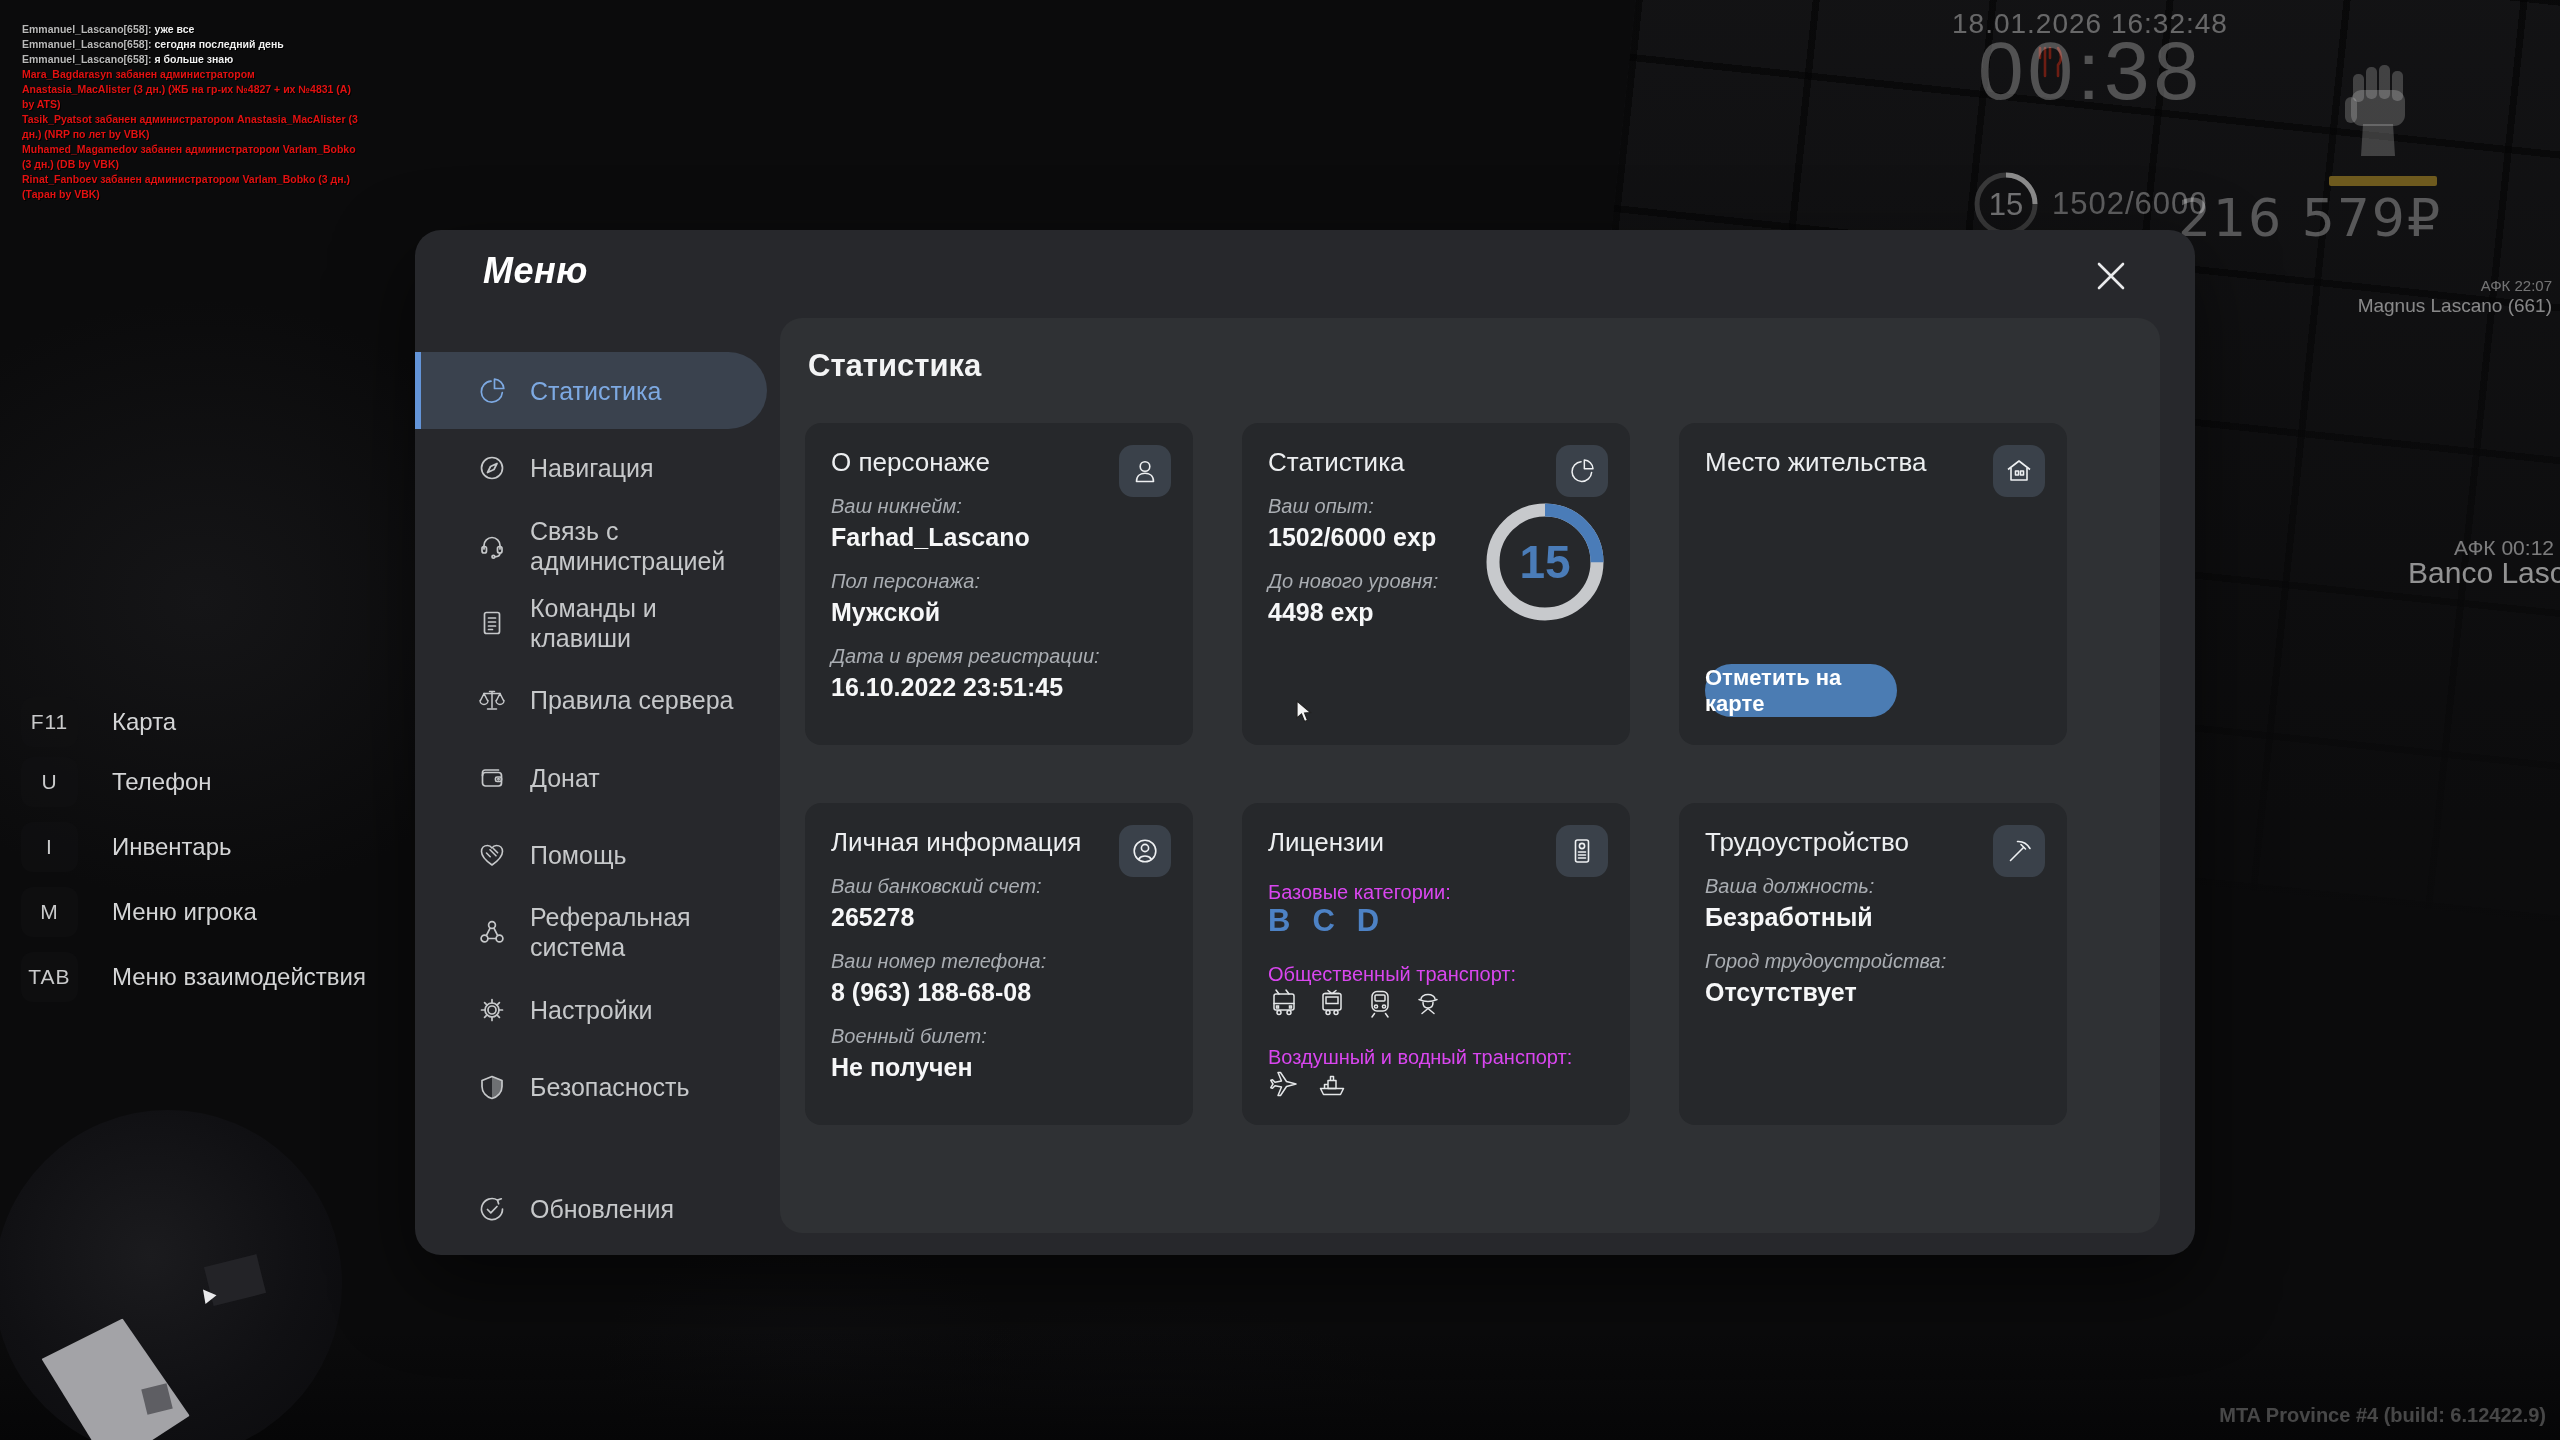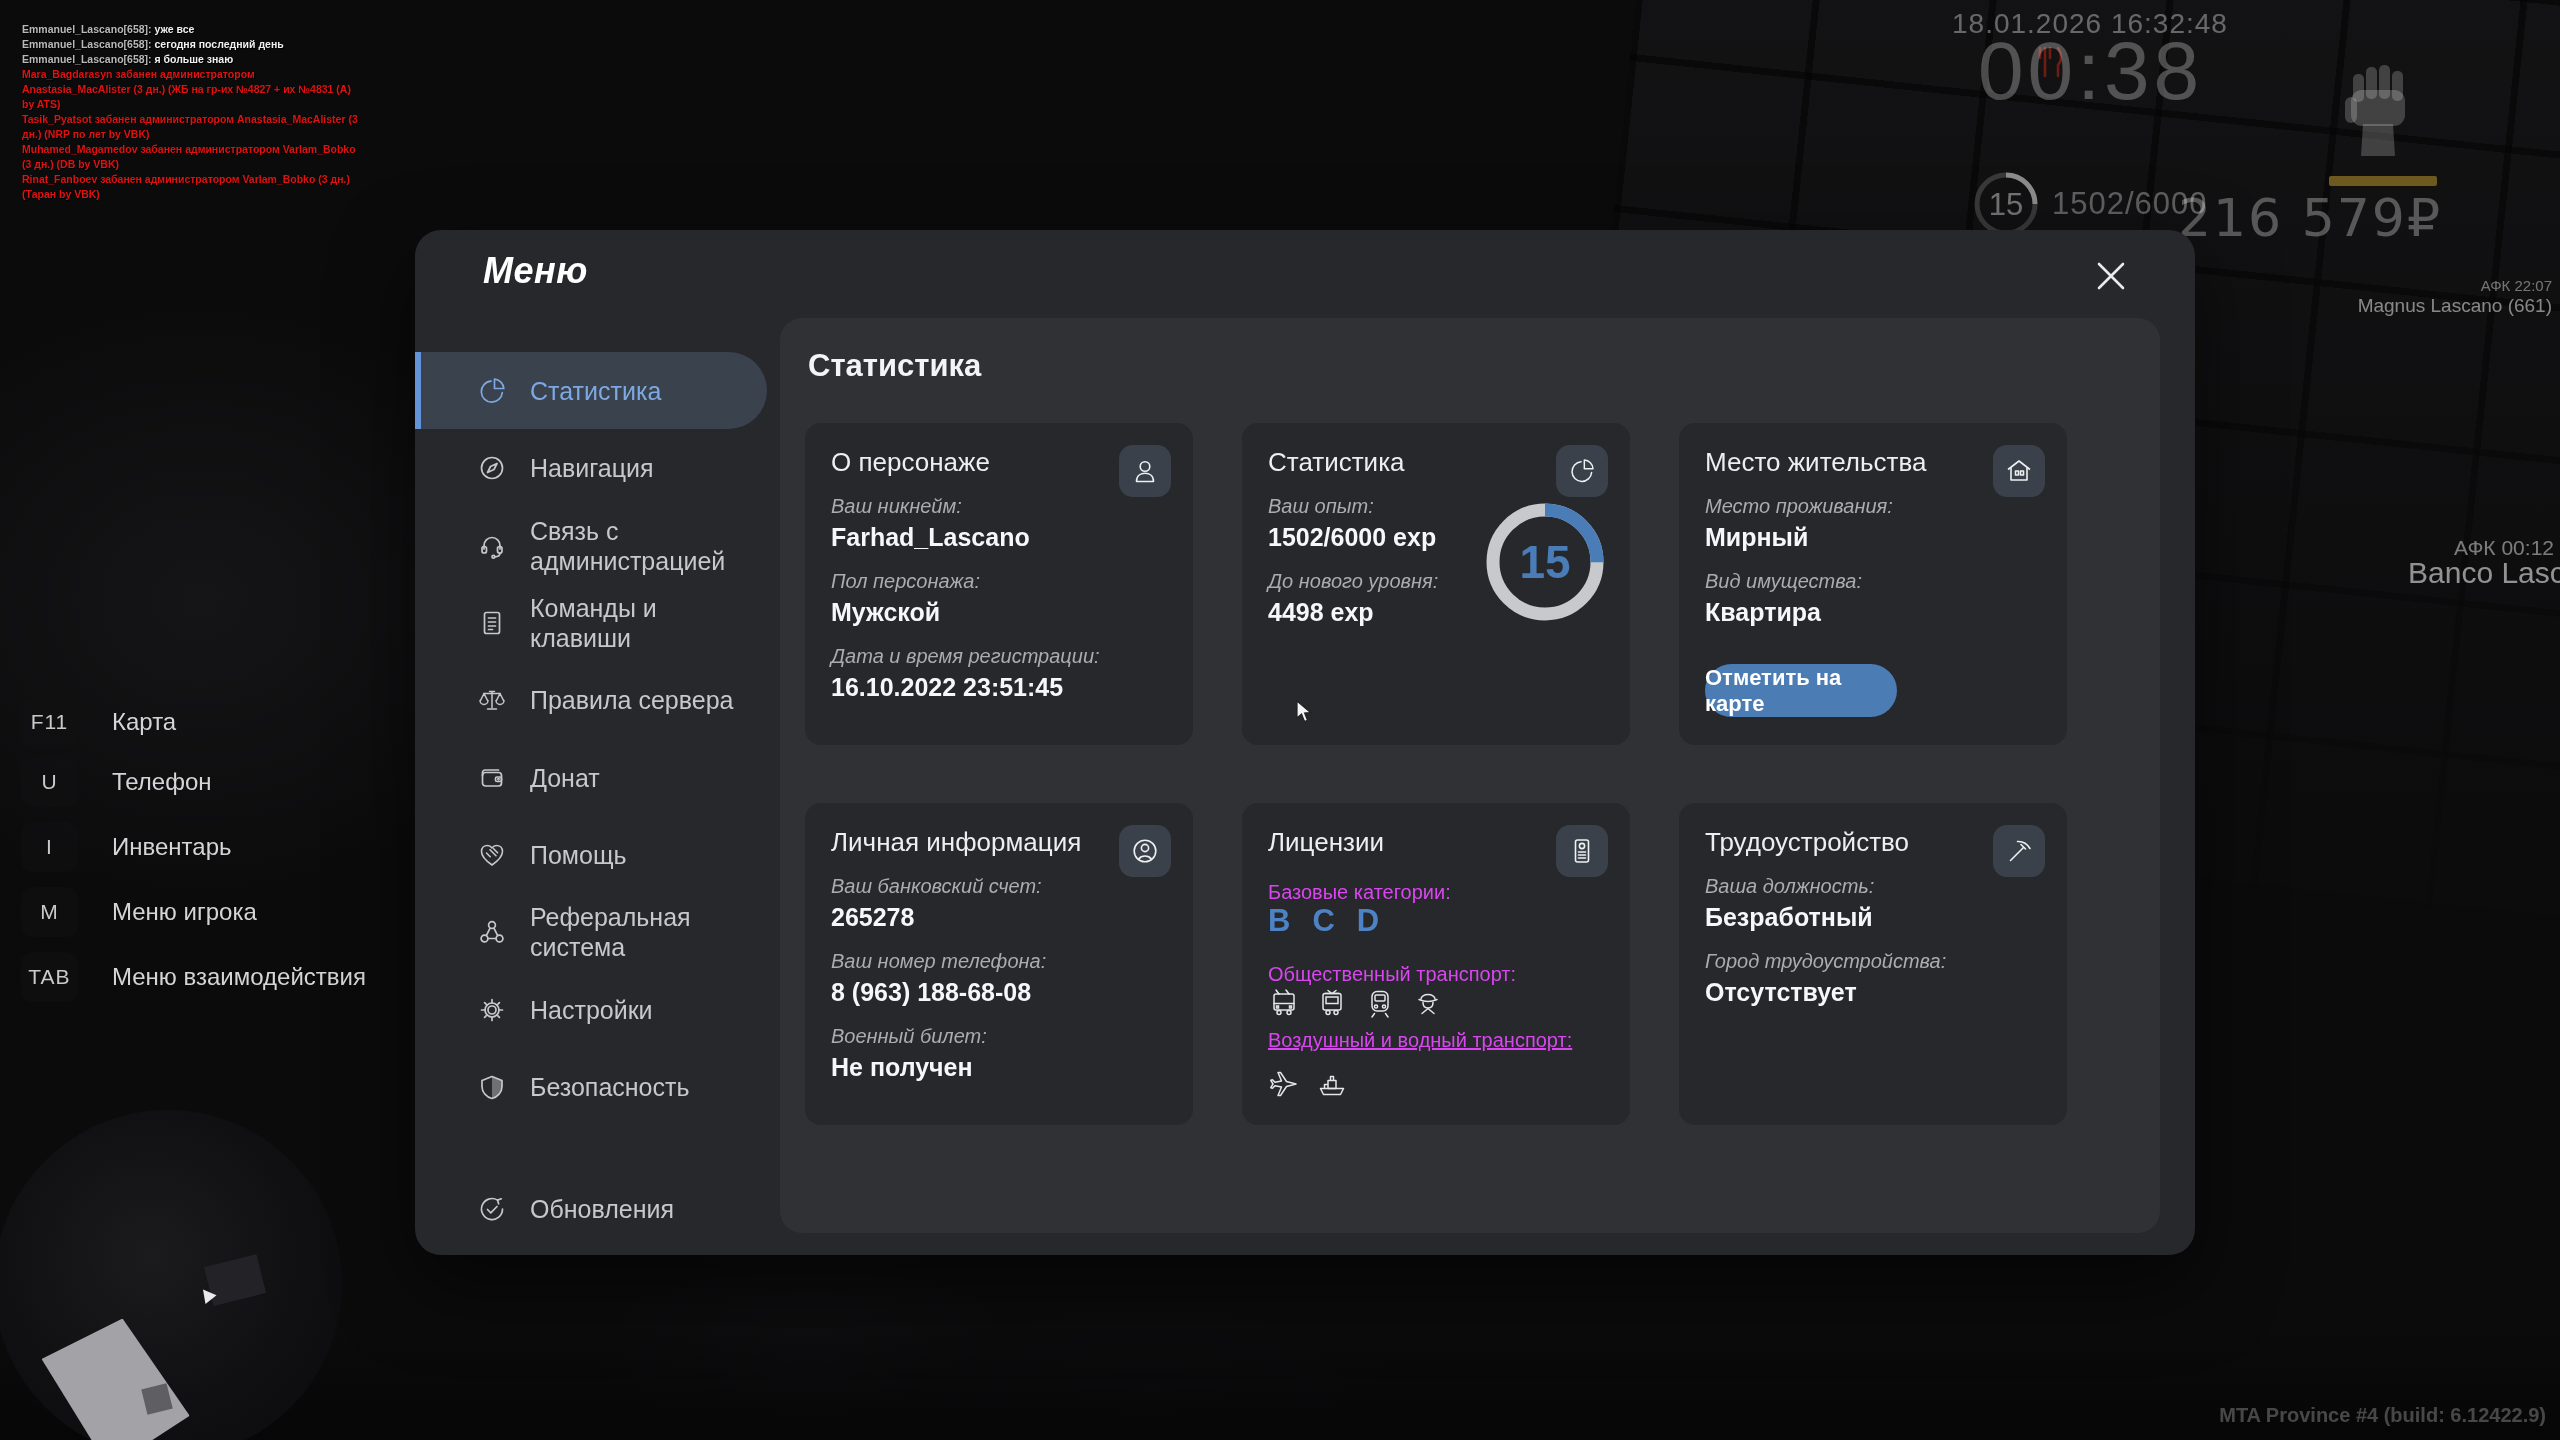--- a/index.html
+++ b/index.html
@@ -363,26 +363,20 @@
       <div class="a card c3">
         <div class="a card-title">Место жительства</div>
         <div class="a badge">
           <svg width="30" height="30" viewBox="0 0 30 30" fill="none" stroke="currentColor" stroke-width="1.6" stroke-linejoin="round">
             <path d="M4 13.5 L15 5 L26 13.5"></path>
             <path d="M7 12 V24 H23 V12"></path>
             <rect x="11.5" y="15" width="3" height="4"></rect>
             <rect x="16.5" y="15" width="3" height="4"></rect>
           </svg>
         </div>
-        <div class="a fields">
-          <div class="fl">Место проживания:</div>
-          <div class="fv">Мирный</div>
-          <div class="fl">Вид имущества:</div>
-          <div class="fv">Квартира</div>
-        </div>
         <div class="a map-btn">Отметить на карте</div>
       </div>
 
       <div class="a card c4">
         <div class="a card-title">Личная информация</div>
         <div class="a badge">
           <svg width="30" height="30" viewBox="0 0 30 30" fill="none" stroke="currentColor" stroke-width="1.6" stroke-linecap="round">
             <circle cx="15" cy="15" r="10.8"></circle>
             <circle cx="15" cy="12" r="3.6"></circle>
             <path d="M8.8 23 A7 5.5 0 0 1 21.2 23"></path>
@@ -446,21 +440,21 @@
           </span>
           <span>
             <svg width="32" height="32" viewBox="0 0 32 32" fill="none" stroke="currentColor" stroke-width="1.5" stroke-linecap="round" stroke-linejoin="round">
               <path d="M9 12 A7 4.5 0 0 1 23 12"></path>
               <path d="M7 12.5 Q16 16.5 25 12.5"></path>
               <path d="M11 15.5 Q11 21 16 21 Q21 21 21 15.5"></path>
               <path d="M10 26.5 L16 21.5 L22 26.5"></path>
             </svg>
           </span>
         </div>
-        <div class="a ll" style="top:226px;text-decoration:underline;">Воздушный и водный транспорт:</div>
+        <div class="a ll" style="top:243px;">Воздушный и водный транспорт:</div>
         <div class="a ticons" style="top:265px;">
           <span>
             <svg width="32" height="32" viewBox="0 0 32 32" fill="none" stroke="currentColor" stroke-width="1.5" stroke-linejoin="round">
               <path d="M28 16 L18.5 13.5 L12.5 4.5 H10 L13.5 13 L7 14.3 L4.5 11.8 L2.8 12.3 L5 16 L2.8 19.7 L4.5 20.2 L7 17.7 L13.5 19 L10 27.5 H12.5 L18.5 18.5 Z"></path>
             </svg>
           </span>
           <span>
             <svg width="32" height="32" viewBox="0 0 32 32" fill="none" stroke="currentColor" stroke-width="1.5" stroke-linejoin="round">
               <path d="M4.5 20.5 H27.5 L24.5 26.5 H7.5 Z"></path>
               <rect x="12" y="12.5" width="8" height="8"></rect>

